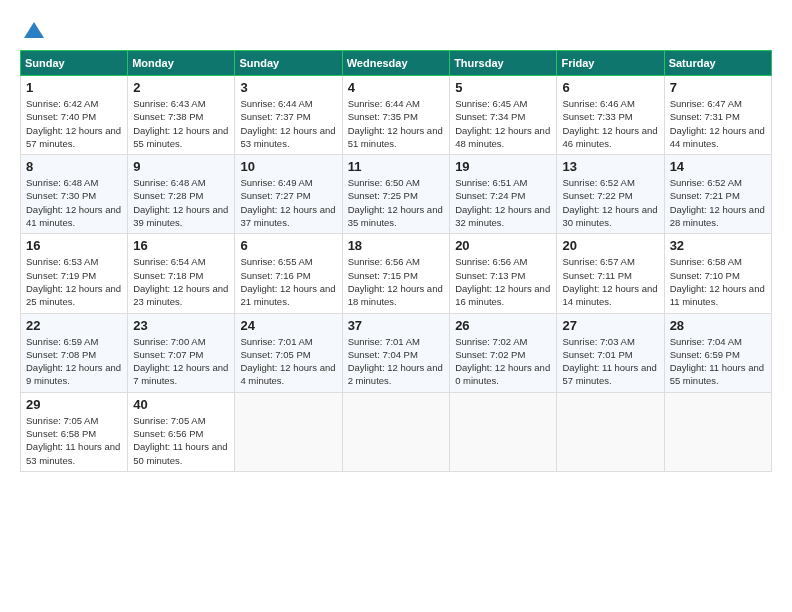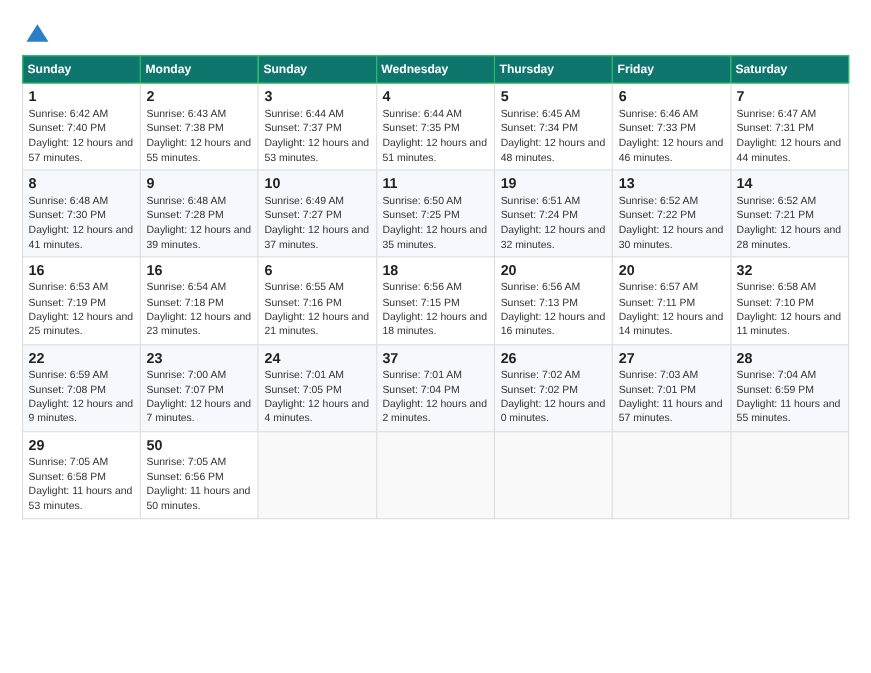--- a/index.html
+++ b/index.html
@@ -245,21 +245,21 @@
           <div class="day-number">28</div>
           <div class="day-info">Sunrise: 7:04 AM<br>Sunset: 6:59 PM<br>Daylight: 11 hours and 55 minutes.</div>
         </td>
       </tr>
       <tr>
         <td>
           <div class="day-number">29</div>
           <div class="day-info">Sunrise: 7:05 AM<br>Sunset: 6:58 PM<br>Daylight: 11 hours and 53 minutes.</div>
         </td>
         <td>
-          <div class="day-number">50</div>
+          <div class="day-number">40</div>
           <div class="day-info">Sunrise: 7:05 AM<br>Sunset: 6:56 PM<br>Daylight: 11 hours and 50 minutes.</div>
         </td>
         <td class="empty-cell"></td>
         <td class="empty-cell"></td>
         <td class="empty-cell"></td>
         <td class="empty-cell"></td>
         <td class="empty-cell"></td>
       </tr>
     </tbody>
 </table>

